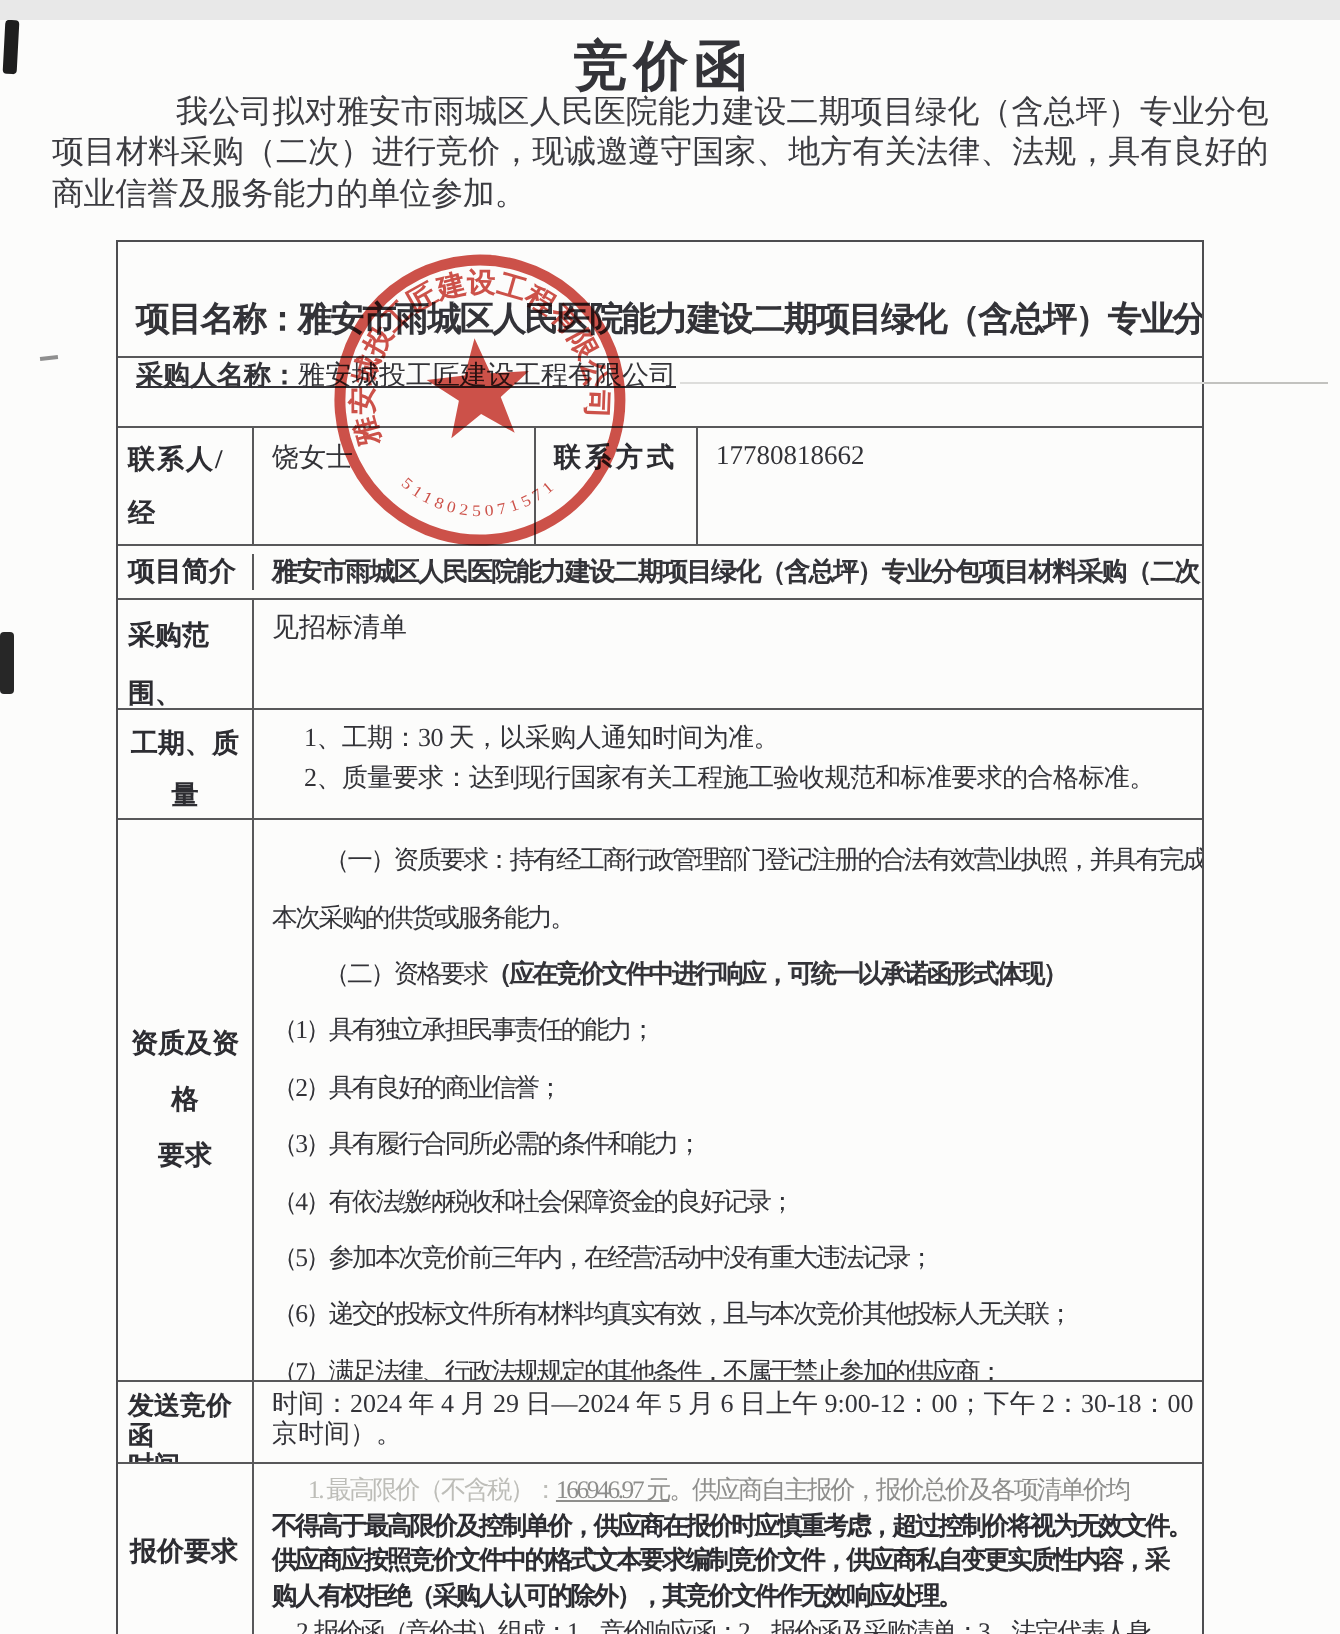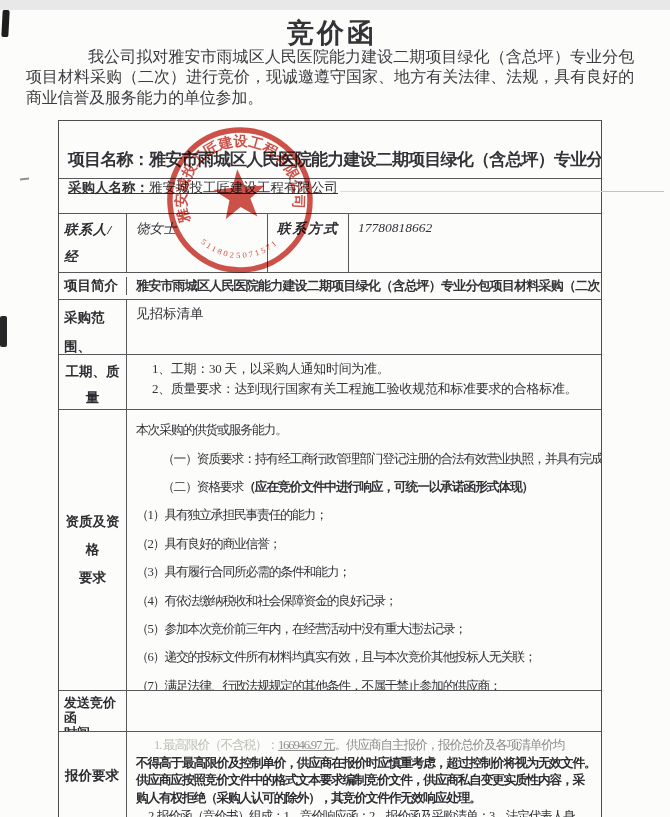--- a/index.html
+++ b/index.html
@@ -33,39 +33,39 @@
     font-weight:bold;font-size:13.5px;color:#2d2d32;padding-left:5px;
   }
   .ccell{flex:1;box-sizing:border-box;overflow:hidden;}
   .nowrap{white-space:nowrap;}
   .bold{font-weight:bold;}
   
   .r-project{height:58px;align-items:flex-end;}
   .r-project .ccell{padding:0 6px 7px 9px;font-weight:bold;font-size:17px;letter-spacing:-0.8px;}
   .r-purchaser{height:35px;align-items:flex-start;text-decoration:underline;}
   .r-purchaser .ccell{padding-left:9px;font-size:13.5px;}
-  .r-contact{height:59px;font-style:italic;}
+  .r-contact{height:59px;}
   .r-contact .lcell{padding-top:2px;line-height:27px;letter-spacing:1px;}
   .r-contact .sub{padding-top:6px;padding-left:9px;font-size:13.5px;}
   .cell-contact-name{width:141px;min-width:141px;border-right:1px solid #58585a;box-sizing:border-box;}
   .cell-method-label{width:81px;min-width:81px;border-right:1px solid #58585a;box-sizing:border-box;font-weight:bold;letter-spacing:2px;color:#2d2d32;}
   .cell-method-value{flex:1;}
   .r-brief{height:28px;align-items:center;}
   .r-brief .ccell{padding-left:9px;font-weight:bold;font-size:13px;letter-spacing:-0.8px;}
   .r-scope{height:55px;}
   .r-scope .lcell{padding-top:3px;line-height:29px;}
   .r-scope .ccell{padding-top:5px;padding-left:9px;}
   .r-schedule{height:55px;gap:16px;}
   .r-schedule .lcell{padding-top:4px;line-height:26px;text-align:center;padding-left:0;}
   .r-schedule .ccell{padding-top:4px;padding-left:9px;line-height:20px;font-size:13px;letter-spacing:-0.3px;}
   .r-quals{height:282px;}
   .r-quals .lcell{display:flex;flex-direction:column;justify-content:center;text-align:center;padding-left:0;line-height:28px;}
   .r-quals .ccell{padding-top:6px;padding-left:9px;line-height:28.4px;font-size:12.8px;letter-spacing:-1.2px;}
   .indent2{padding-left:26px;}
-  .r-send{height:41px;flex-direction:column;}
+  .r-send{height:41px;}
   .r-send .lcell{padding-top:4px;line-height:15px;font-size:13px;}
   .r-send .ccell{padding-top:4px;padding-left:9px;line-height:14.8px;font-size:13px;}
   .r-quote{height:88px;}
   .r-quote .lcell{display:flex;align-items:center;padding-left:6px;}
   .r-quote .ccell{padding-top:5px;padding-left:9px;line-height:17.6px;font-size:12.7px;letter-spacing:-1.2px;font-family:Liberation Serif, serif;}
   .faded1{color:#bdbdb8;}
   .faded2{color:#8e8e8c;}
   .price-underline{text-decoration:underline;color:#8e8e8c;}
   .quote-bold{font-weight:bold;color:#2d2d32;}
   
@@ -137,22 +137,22 @@
         <div class="nowrap">2、质量要求：达到现行国家有关工程施工验收规范和标准要求的合格标准。</div>
       </div>
     </div>
 
     <div class="trow r-quals">
       <div class="lcell">
         <div>资质及资格</div>
         <div>要求</div>
       </div>
       <div class="ccell">
+        <div class="nowrap indent2">（一）资质要求：持有经工商行政管理部门登记注册的合法有效营业执照，并具有完成</div>
         <div class="nowrap">本次采购的供货或服务能力。</div>
-        <div class="nowrap indent2">（一）资质要求：持有经工商行政管理部门登记注册的合法有效营业执照，并具有完成</div>
         <div class="nowrap indent2"><span>（二）资格要求</span><span class="bold">（应在竞价文件中进行响应，可统一以承诺函形式体现）</span></div>
         <div class="nowrap">（1）具有独立承担民事责任的能力；</div>
         <div class="nowrap">（2）具有良好的商业信誉；</div>
         <div class="nowrap">（3）具有履行合同所必需的条件和能力；</div>
         <div class="nowrap">（4）有依法缴纳税收和社会保障资金的良好记录；</div>
         <div class="nowrap">（5）参加本次竞价前三年内，在经营活动中没有重大违法记录；</div>
         <div class="nowrap">（6）递交的投标文件所有材料均真实有效，且与本次竞价其他投标人无关联；</div>
         <div class="nowrap">（7）满足法律、行政法规规定的其他条件，不属于禁止参加的供应商；</div>
       </div>
     </div>

